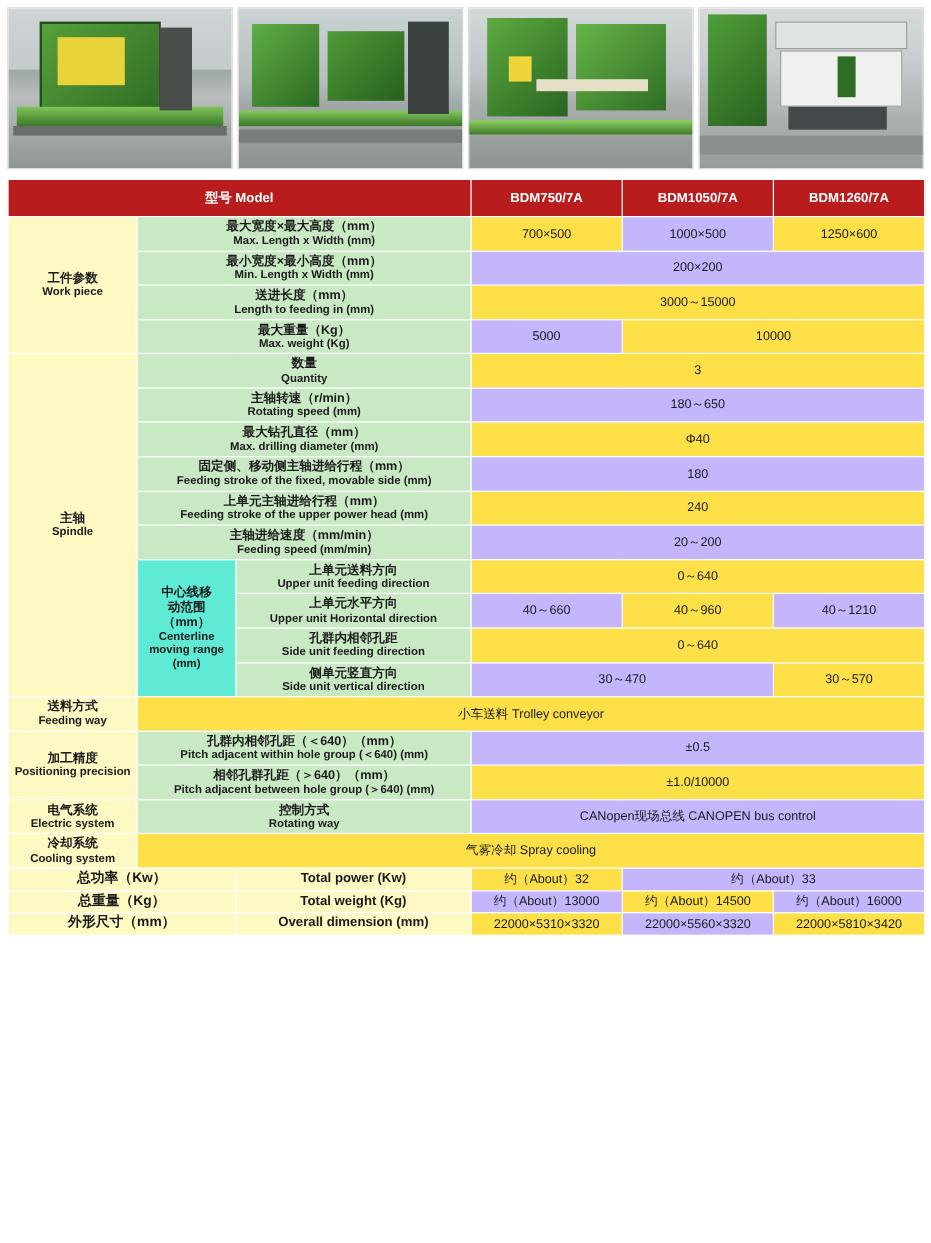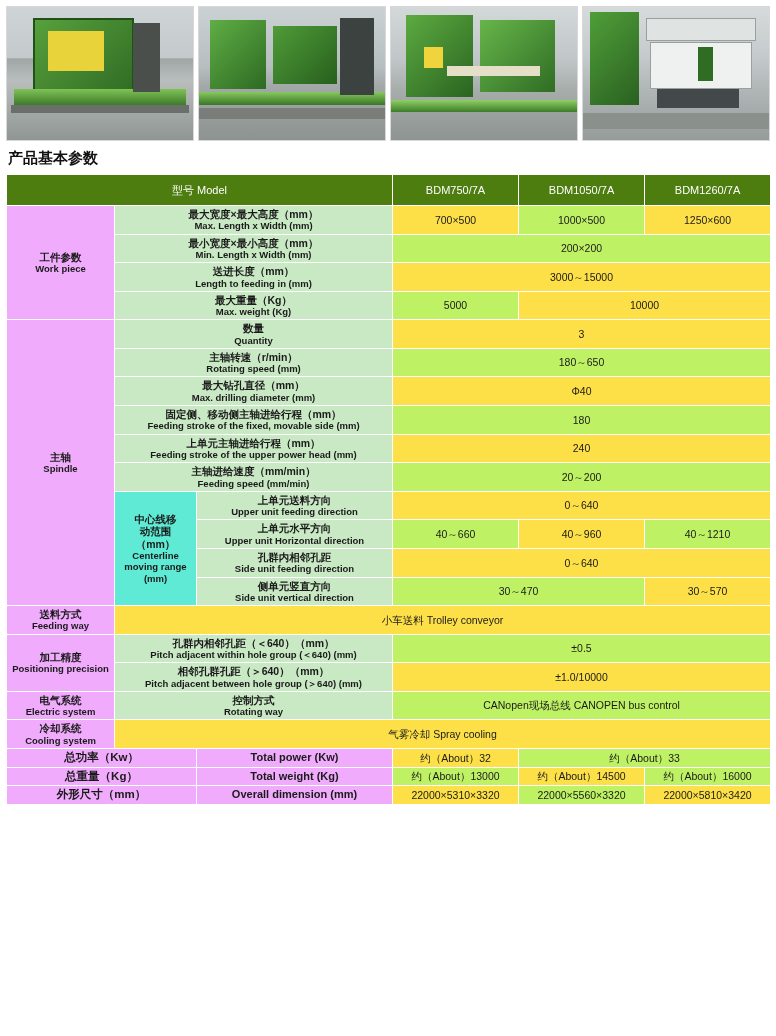--- a/index.html
+++ b/index.html
@@ -102,47 +102,47 @@
     font-size: 10px;
   }
   table.spec td, table.spec th {
     border: 1px solid #ffffff;
     text-align: center;
     vertical-align: middle;
     padding: 2px 3px;
     line-height: 1.18;
   }
   .hdr {
-    background: #4d7c0f;
+    background: #b91c1c;
     color: #ffffff;
-    font-weight: normal;
+    font-weight: bold;
     font-size: 11px;
     height: 26px;
   }
   .grp {
-    background: #f0abfc;
+    background: #fef9c3;
     font-weight: bold;
     font-size: 11px;
   }
   .lbl {
     background: #c9e8c4;
     font-weight: bold;
     font-size: 10px;
   }
   .lbl2 {
     background: #5eead4;
     font-weight: bold;
     font-size: 10px;
   }
   .val {
     background: #fde047;
     font-size: 10.5px;
   }
   .val-alt {
-    background: #bef264;
+    background: #c4b5fd;
     font-size: 10.5px;
   }
   .cn { display: block; font-size: 10.5px; }
   .en { display: block; font-size: 9.5px; }
   .big { font-size: 11.5px; font-weight: bold; }
   .nowrap { white-space: nowrap; }
 </style>
 </head>
 <body>
 
@@ -177,21 +177,20 @@
       <div class="bg"></div>
         <div class="m1"></div>
         <div class="m2"></div>
         <div class="m3"></div>
         <div class="m4"></div>
         <div class="m5"></div>
         <div class="m6"></div>
     </div>
   </div>
 
-  <div class="title-cn">产品基本参数</div>
 
   <table class="spec">
     <colgroup>
       <col style="width:108px">
       <col style="width:82px">
       <col style="width:196px">
       <col style="width:126px">
       <col style="width:126px">
       <col style="width:126px">
     </colgroup>

